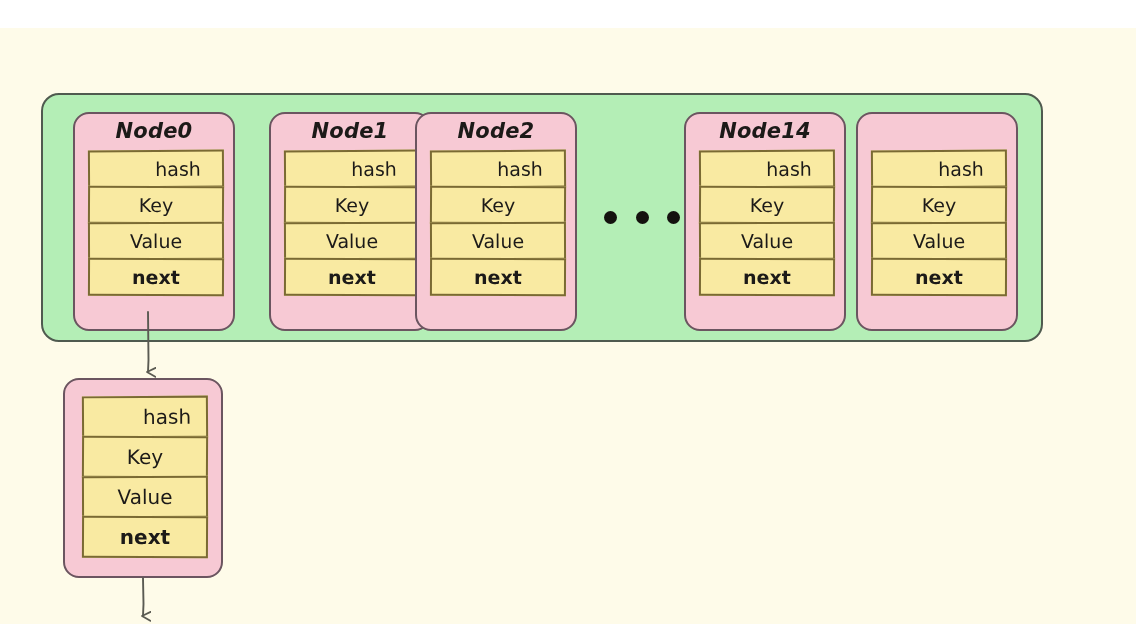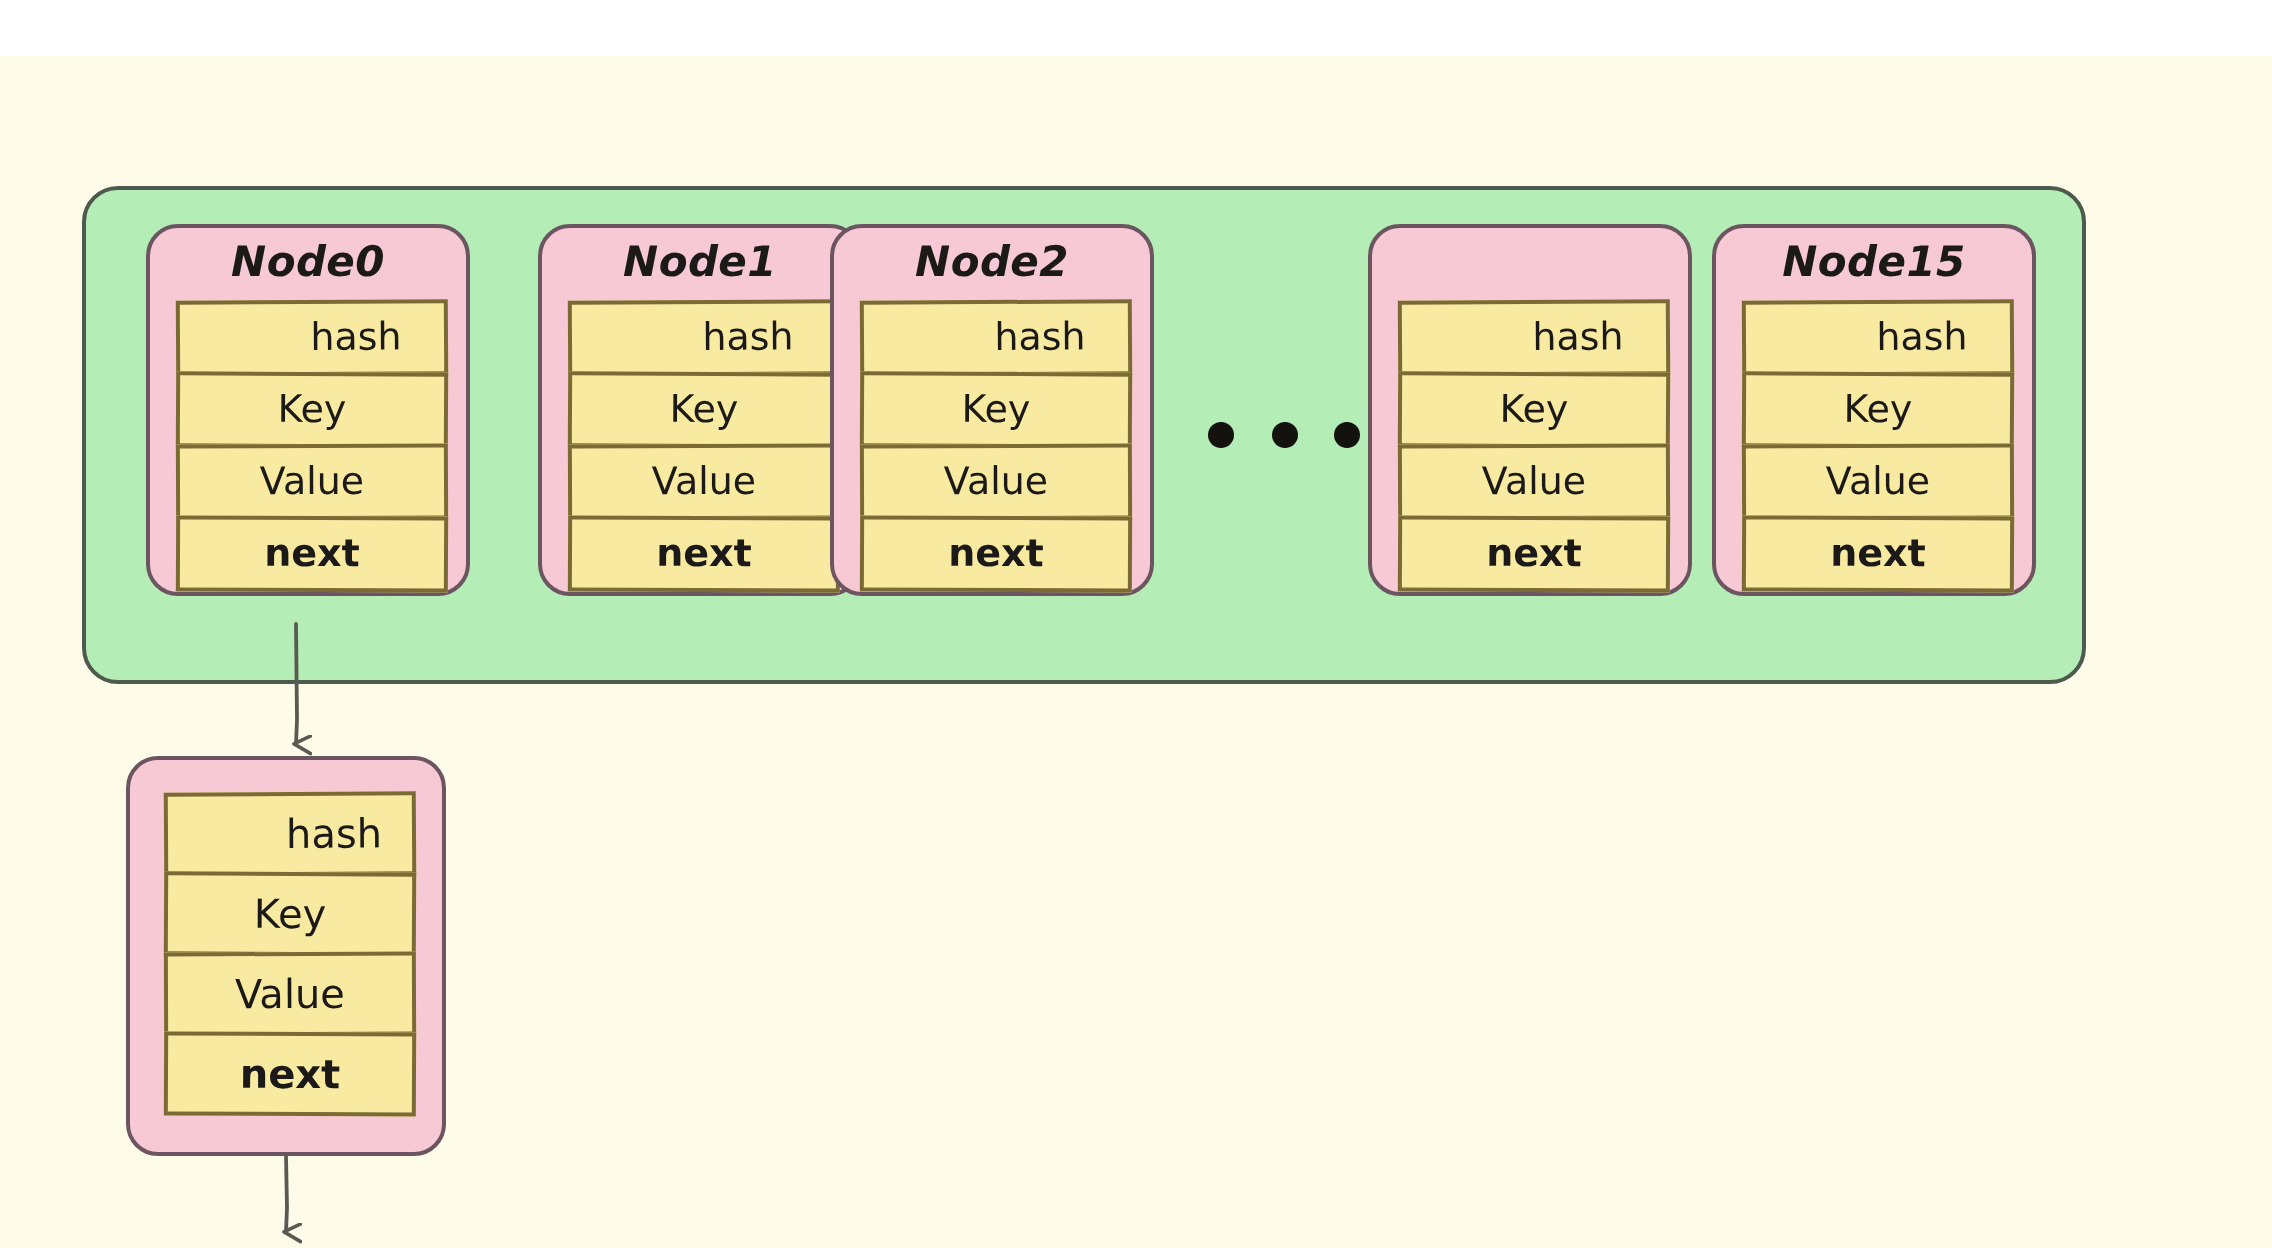--- a/index.html
+++ b/index.html
@@ -38,21 +38,21 @@
     background: #b4eeb6;
     border: 2px solid #4f5a4f;
     border-radius: 18px;
     box-sizing: border-box;
   }
 
   
   .node {
     position: absolute;
     width: 162px;
-    height: 186px;
+    height: 219px;
     background: #f7c9d4;
     border: 2px solid #6b5560;
     border-radius: 16px;
     box-sizing: border-box;
   }
   .node-title {
     position: absolute;
     left: 0;
     right: 0;
     top: 5px;
@@ -174,29 +174,29 @@
       <div class="node" style="left: 415px; top: 112px;">
         <div class="node-title">Node2</div>
         <div class="fields">
           <div class="field f0">hash</div>
           <div class="field f1">Key</div>
           <div class="field f2">Value</div>
           <div class="field f3">next</div>
         </div>
       </div>
       <div class="node" style="left: 684px; top: 112px;">
+        <div class="node-title">Node14</div>
         <div class="fields">
           <div class="field f0">hash</div>
           <div class="field f1">Key</div>
           <div class="field f2">Value</div>
           <div class="field f3">next</div>
         </div>
       </div>
       <div class="node" style="left: 856px; top: 112px;">
-        <div class="node-title">Node15</div>
         <div class="fields">
           <div class="field f0">hash</div>
           <div class="field f1">Key</div>
           <div class="field f2">Value</div>
           <div class="field f3">next</div>
         </div>
       </div>
     </div>
 
   <div class="ellipsis">

